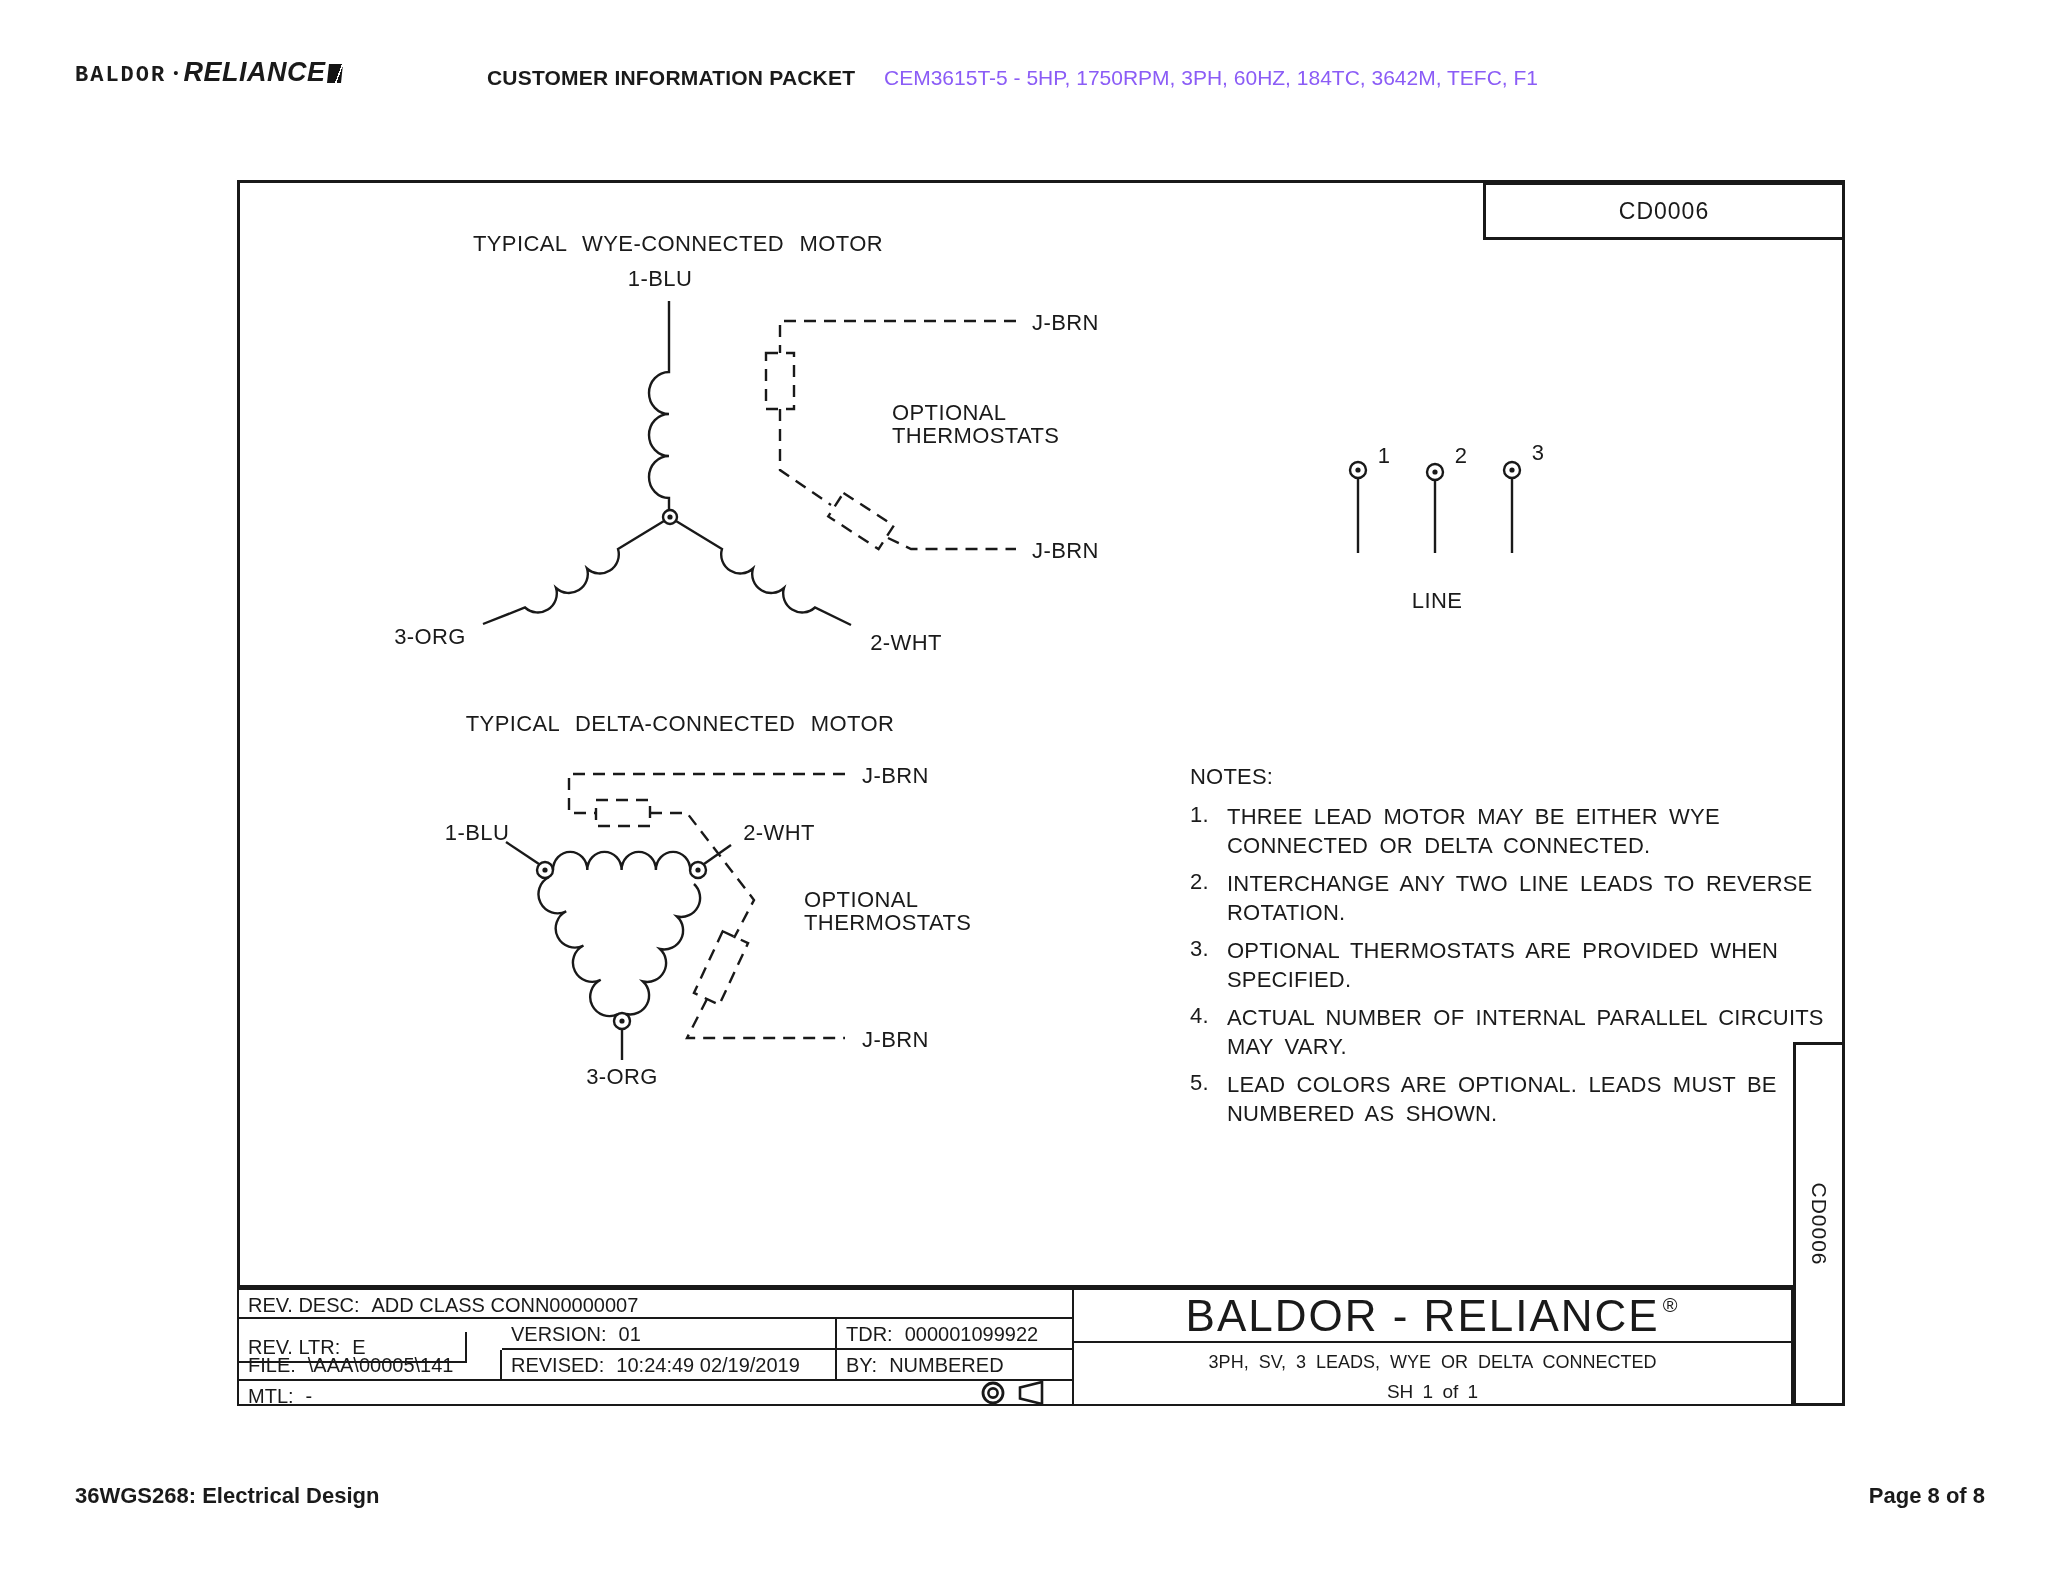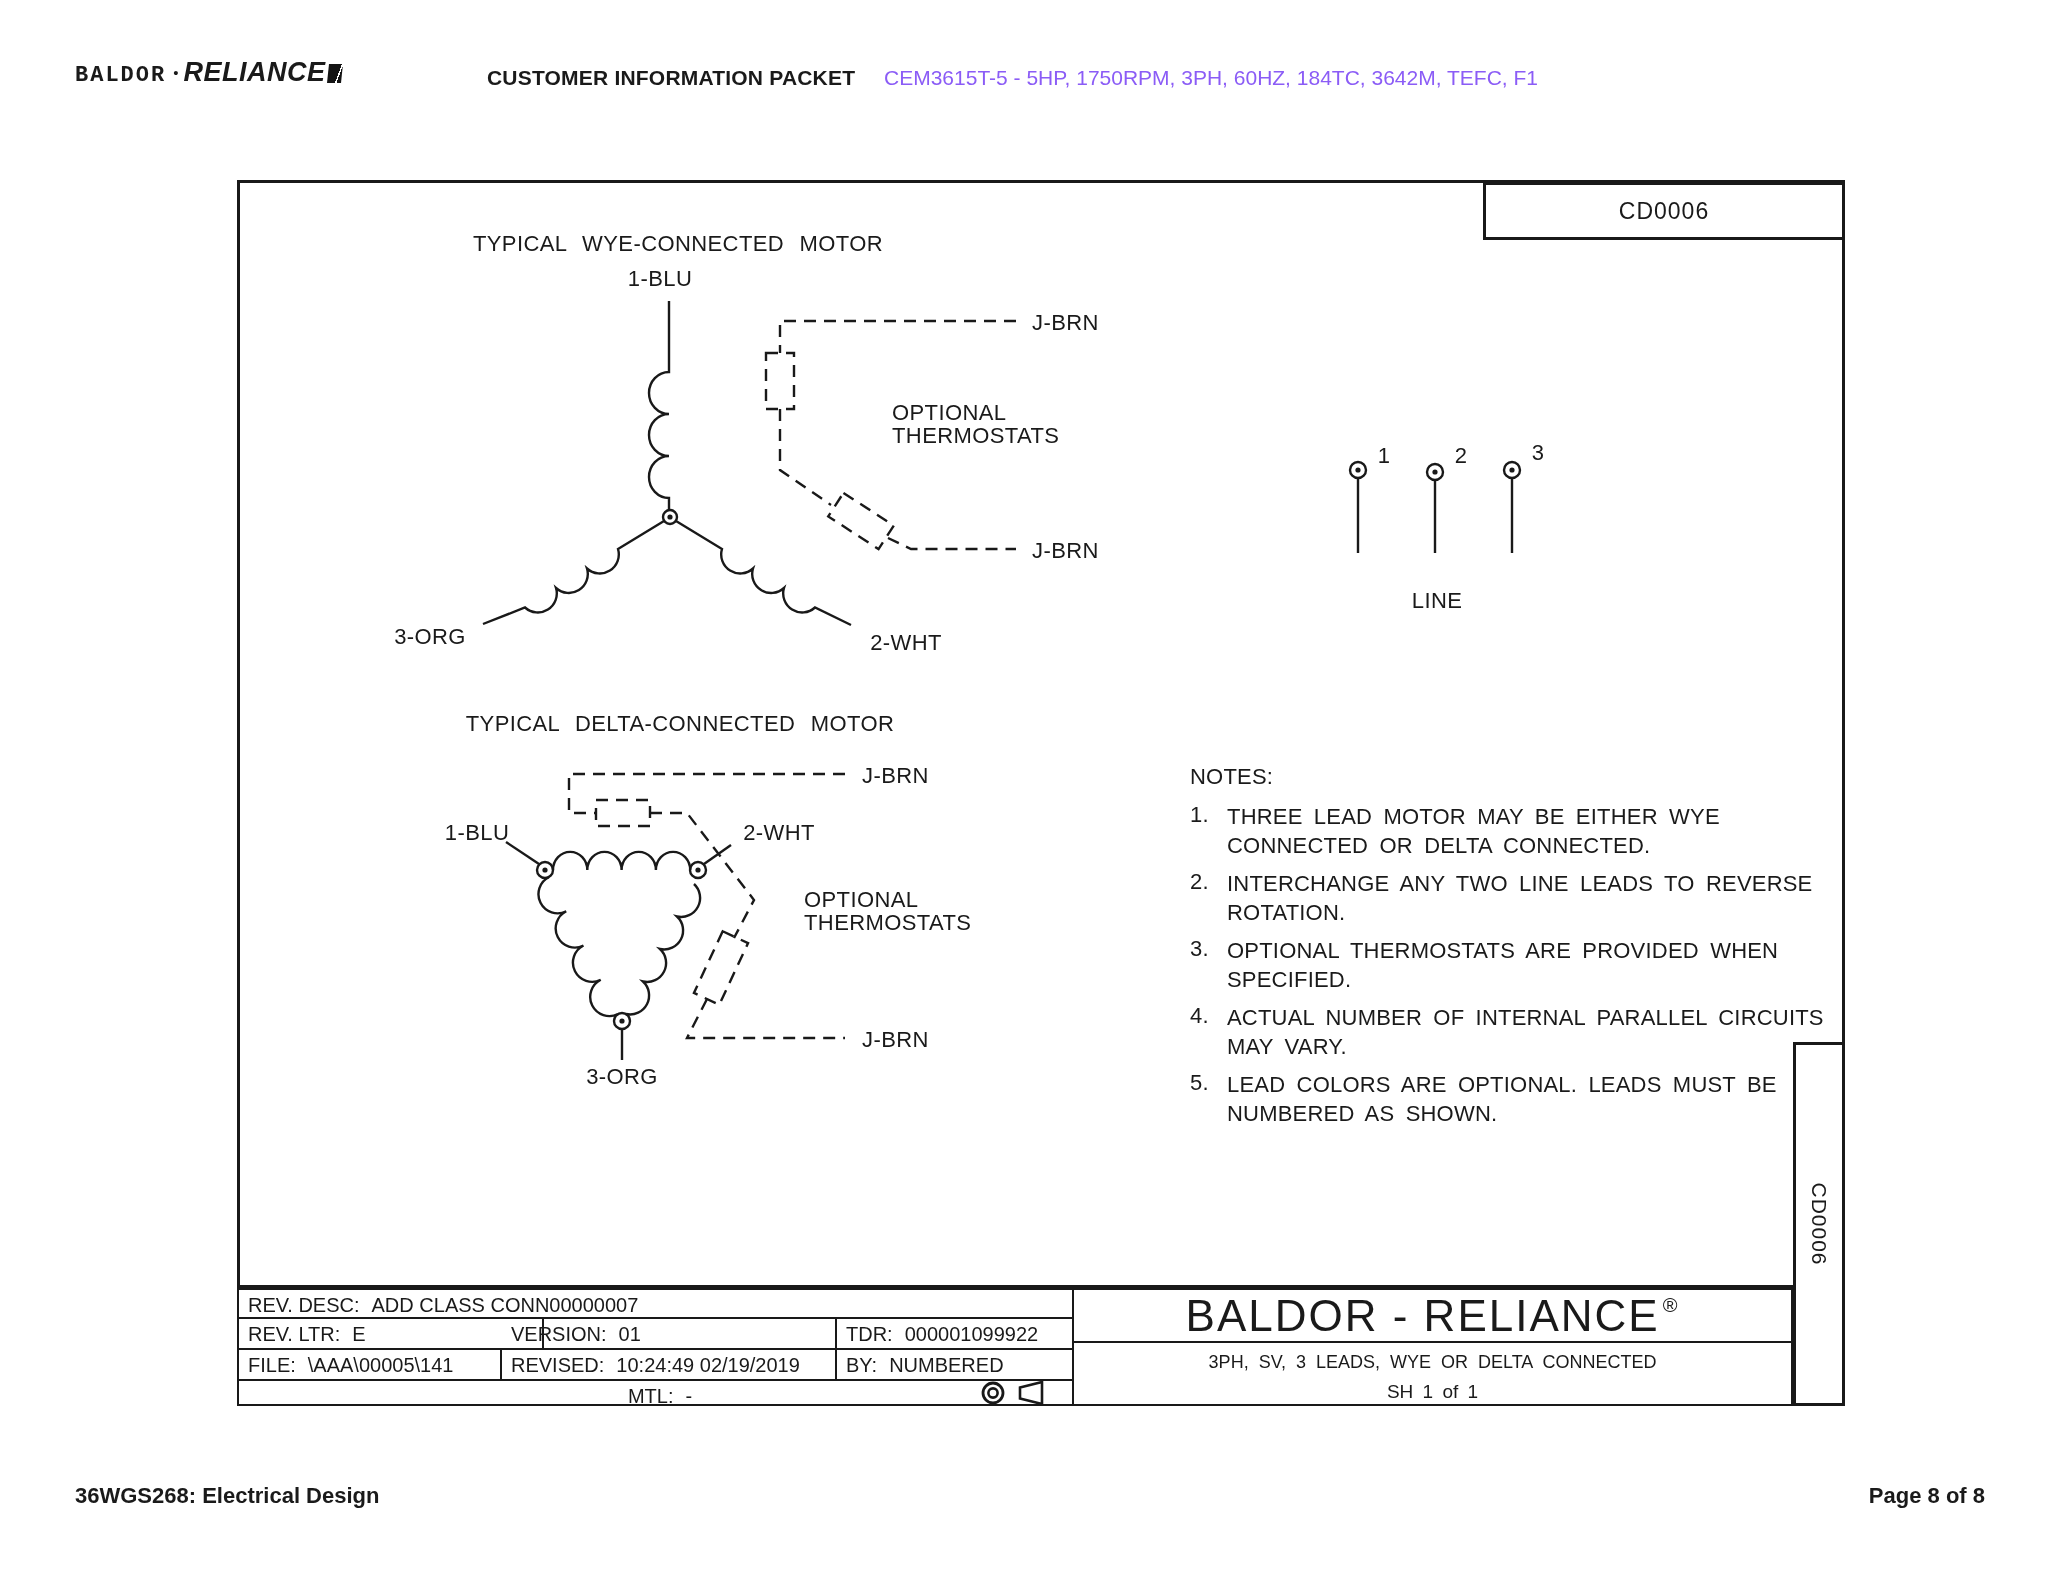--- a/index.html
+++ b/index.html
@@ -43,27 +43,27 @@
   .note-num { width:37px; flex:none; }
   .note-lines span { display:block; line-height:29px; }
 
   
   .tblock { position:absolute; left:237px; top:1285px; width:1556px; height:121px;
     border:2px solid #191919; border-top-width:5px; background:#fff; }
   .tb-cell { position:absolute; border-color:#191919; border-style:solid; border-width:0;
     font-size:20px; padding:4px 0 16px 9px; white-space:nowrap; overflow:hidden; }
   .tb-val { margin-left:12px; }
   .c-revdesc { left:0; top:0; width:835px; height:29px; border-right-width:2px; border-bottom-width:2px; }
-  .c-revltr  { left:0; top:29px; width:305px; height:31px; border-right-width:2px; border-bottom-width:2px; }
+  .c-revltr  { left:0; top:42px; width:228px; height:31px; border-right-width:2px; border-bottom-width:2px; }
   .c-version { left:263px; top:29px; width:335px; height:31px; border-right-width:2px; border-bottom-width:2px; }
   .c-tdr     { left:598px; top:29px; width:237px; height:31px; border-right-width:2px; border-bottom-width:2px; }
   .c-file    { left:0; top:60px; width:263px; height:31px; border-right-width:2px; border-bottom-width:2px; }
   .c-revised { left:263px; top:60px; width:335px; height:31px; border-right-width:2px; border-bottom-width:2px; }
   .c-by      { left:598px; top:60px; width:237px; height:31px; border-right-width:2px; border-bottom-width:2px; }
-  .c-mtl     { left:0; top:91px; width:835px; height:23px; border-right-width:2px;text-align:center; }
+  .c-mtl     { left:0; top:91px; width:835px; height:23px; border-right-width:2px; }
   .mtl-icons { position:absolute; right:12px; top:-2px; }
   .tb-right  { position:absolute; left:835px; top:0; width:717px; height:115px; }
   .tb-company { height:53px; border-bottom:2px solid #191919; display:flex; align-items:center; justify-content:center;
     font-size:44px; letter-spacing:2px; white-space:nowrap; }
   .tb-company sup { font-size:20px; margin-left:3px; transform:translateY(-10px); }
   .tb-subrow { text-align:center; }
   .tb-subtitle { margin-top:9px; font-size:18px; word-spacing:5px; }
   .tb-sheet { margin-top:8px; font-size:19px; word-spacing:4px; }
 
   

